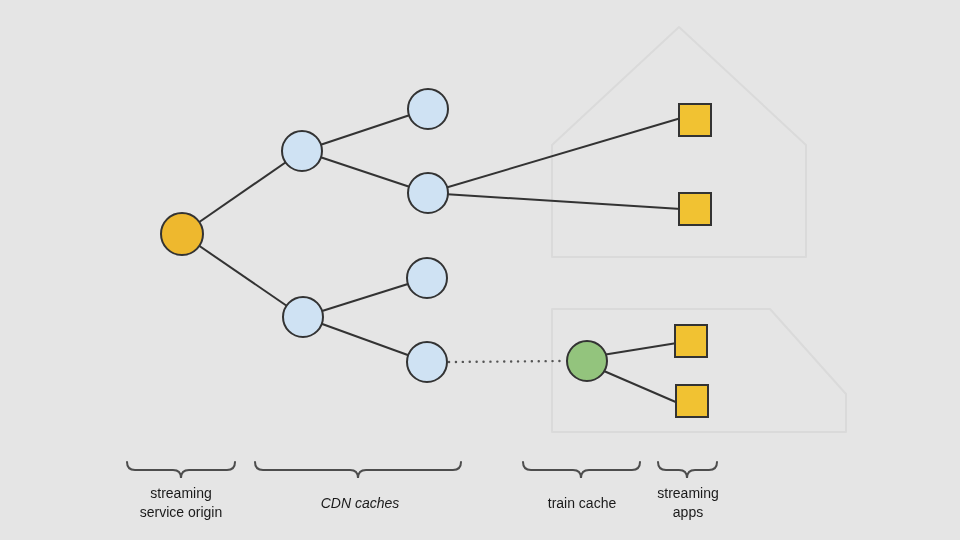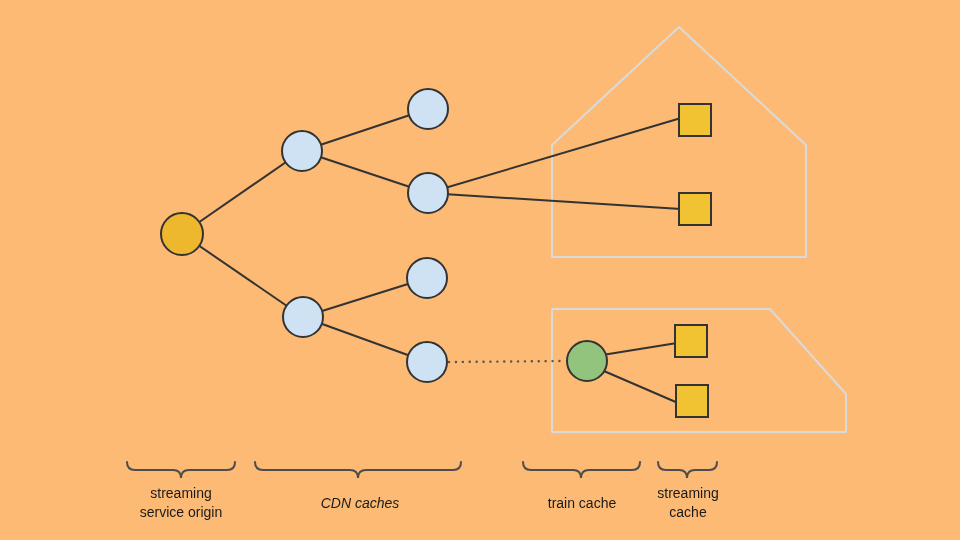--- a/index.html
+++ b/index.html
@@ -4,21 +4,21 @@
 <style>
   html, body {
     margin: 0;
     padding: 0;
     background: #ffffff;
   }
   .canvas {
     position: relative;
     width: 960px;
     height: 540px;
-    background: #fdba74;
+    background: #e5e5e5;
     font-family: "Liberation Sans", sans-serif;
     overflow: hidden;
   }
   .canvas svg {
     position: absolute;
     left: 0;
     top: 0;
   }
   .label {
     position: absolute;
@@ -77,15 +77,15 @@
 
     <path class="brace" d="M127,462 Q127,470 135,470 L173,470 Q181,470 181,478 Q181,470 189,470 L227,470 Q235,470 235,462" stroke="#4D4D4D"></path>
     <path class="brace" d="M255,462 Q255,470 263,470 L350,470 Q358,470 358,478 Q358,470 366,470 L453,470 Q461,470 461,462" stroke="#4D4D4D"></path>
     <path class="brace" d="M523,462 Q523,470 531,470 L573,470 Q581,470 581,478 Q581,470 589,470 L632,470 Q640,470 640,462" stroke="#4D4D4D"></path>
     <path class="brace" d="M658,462 Q658,470 666,470 L679,470 Q687,470 687,478 Q687,470 695,470 L709,470 Q717,470 717,462" stroke="#4D4D4D"></path>
   </svg>
 
   <div class="label lbl-origin">streaming service origin</div>
   <div class="label lbl-cdn">CDN caches</div>
   <div class="label lbl-train">train cache</div>
-  <div class="label lbl-apps">streaming cache</div>
+  <div class="label lbl-apps">streaming apps</div>
 
 </div>
 
 </body></html>

